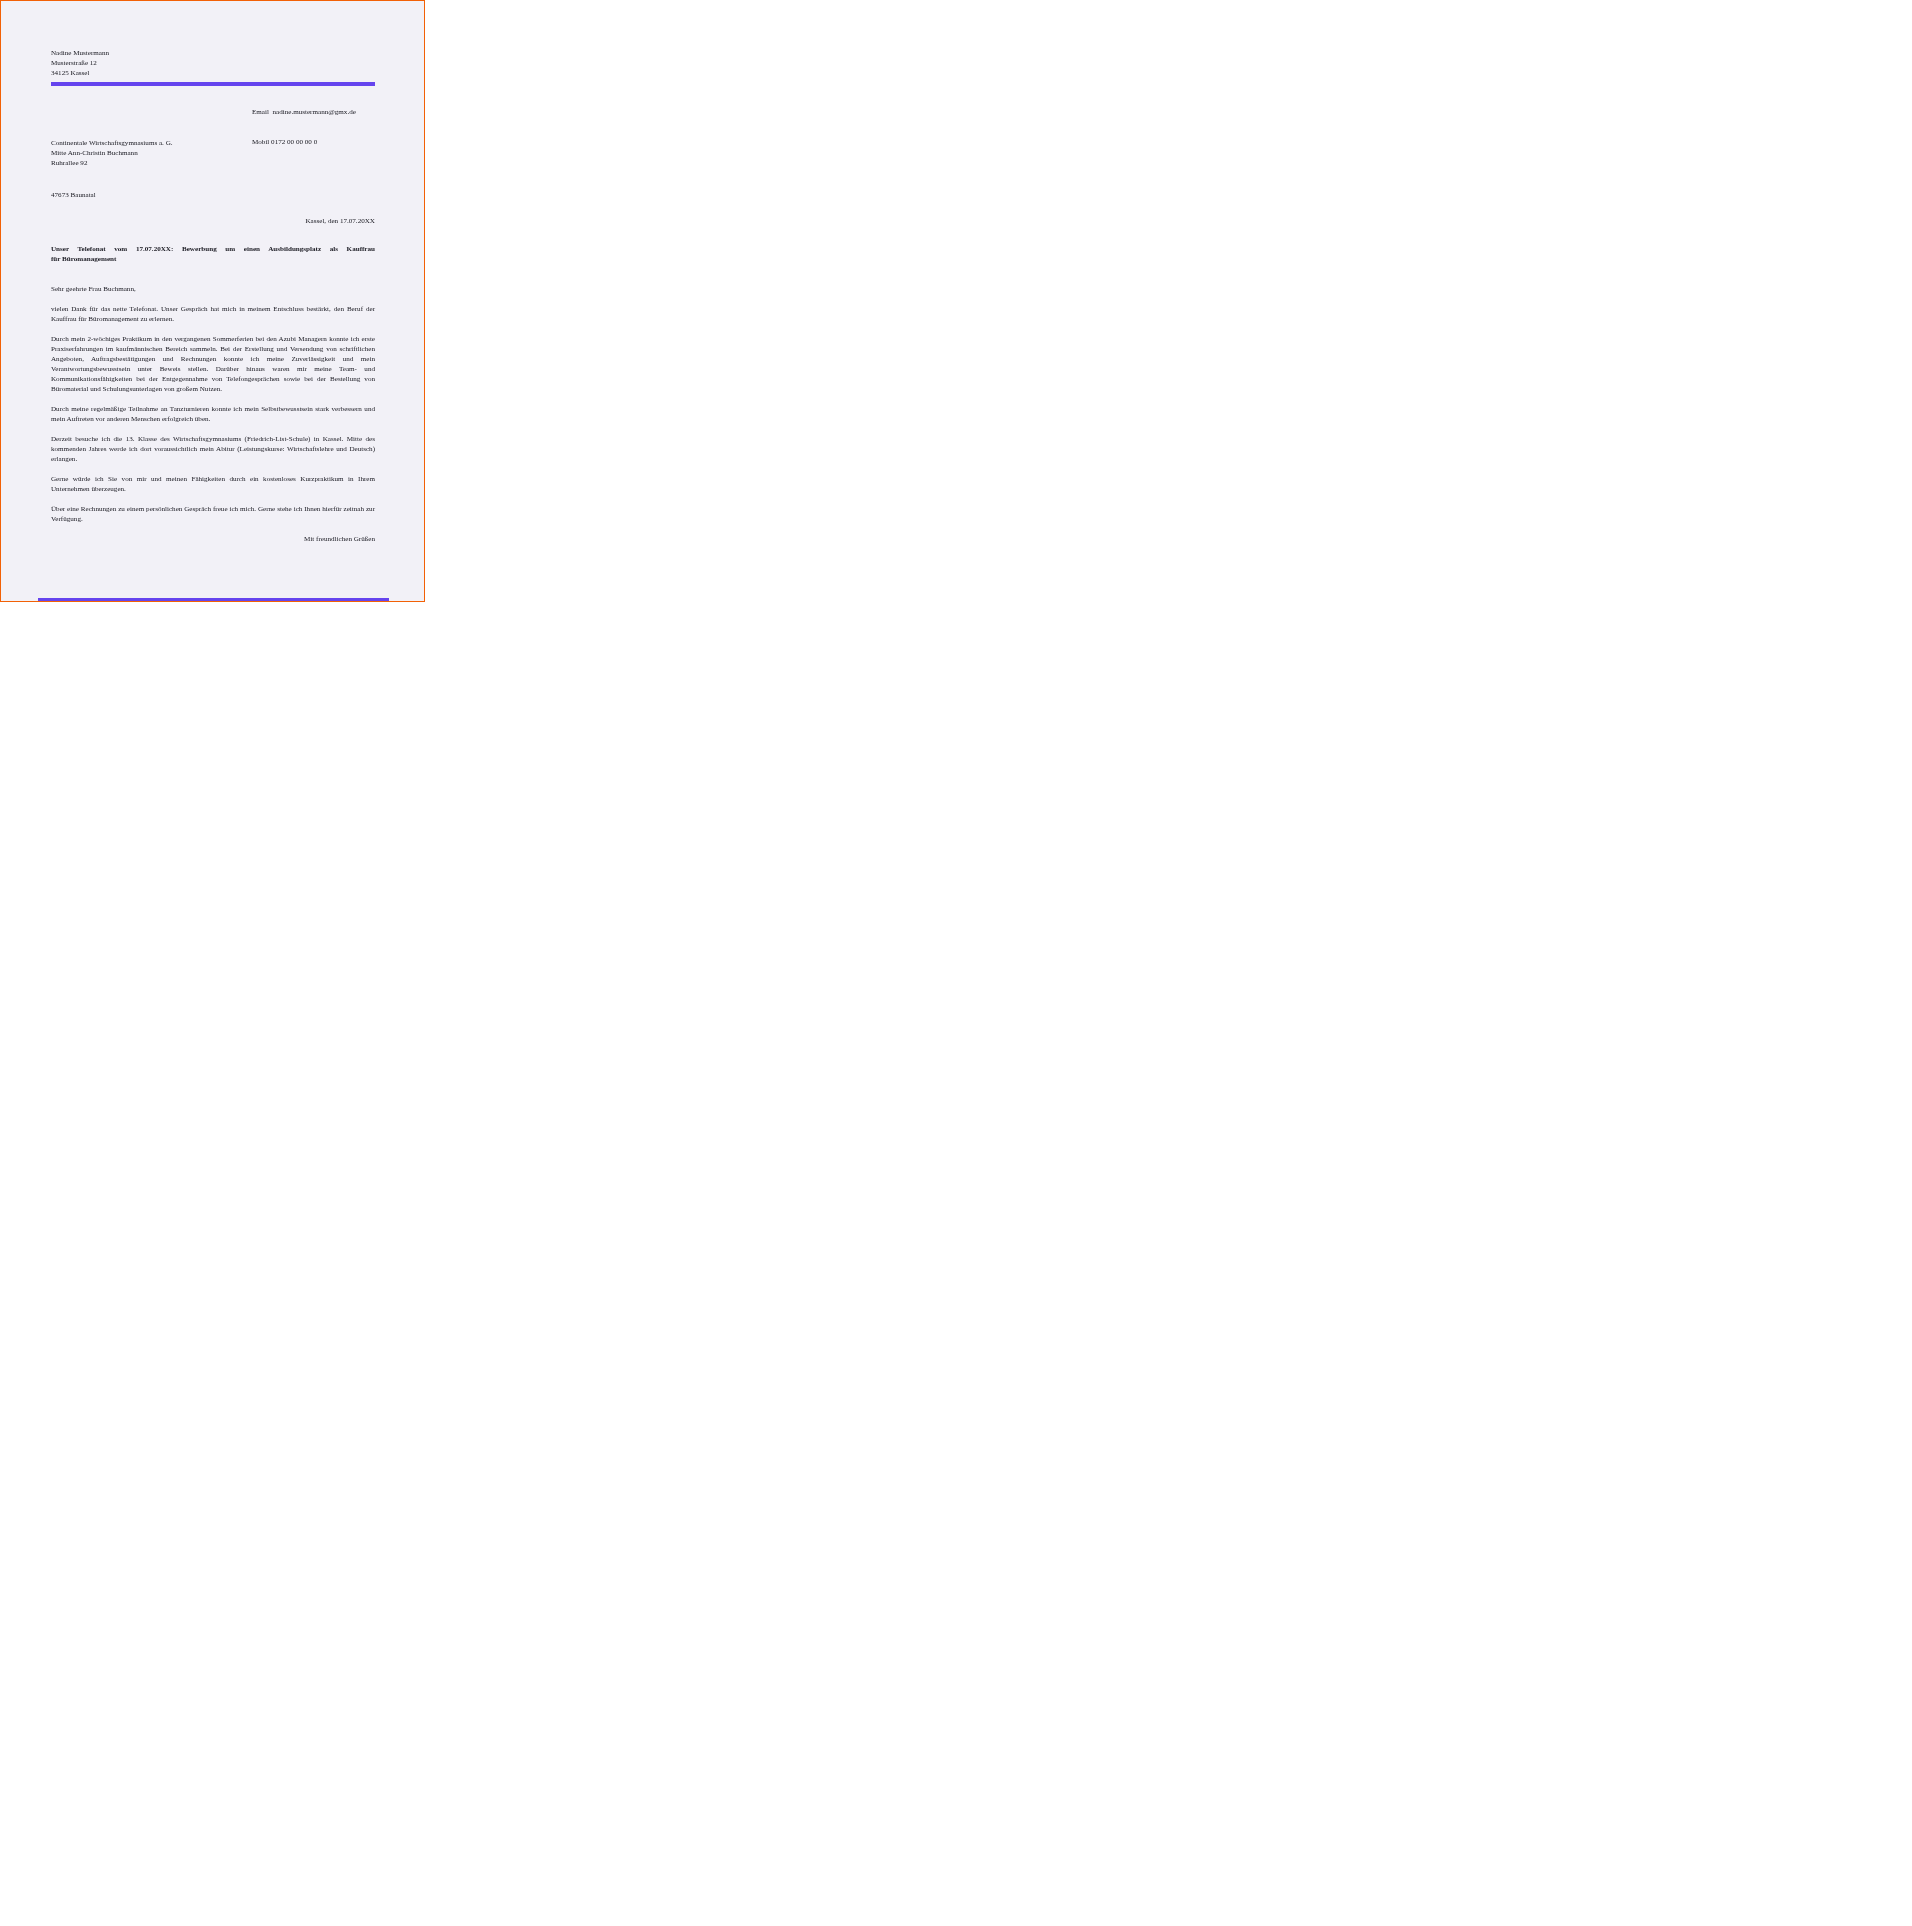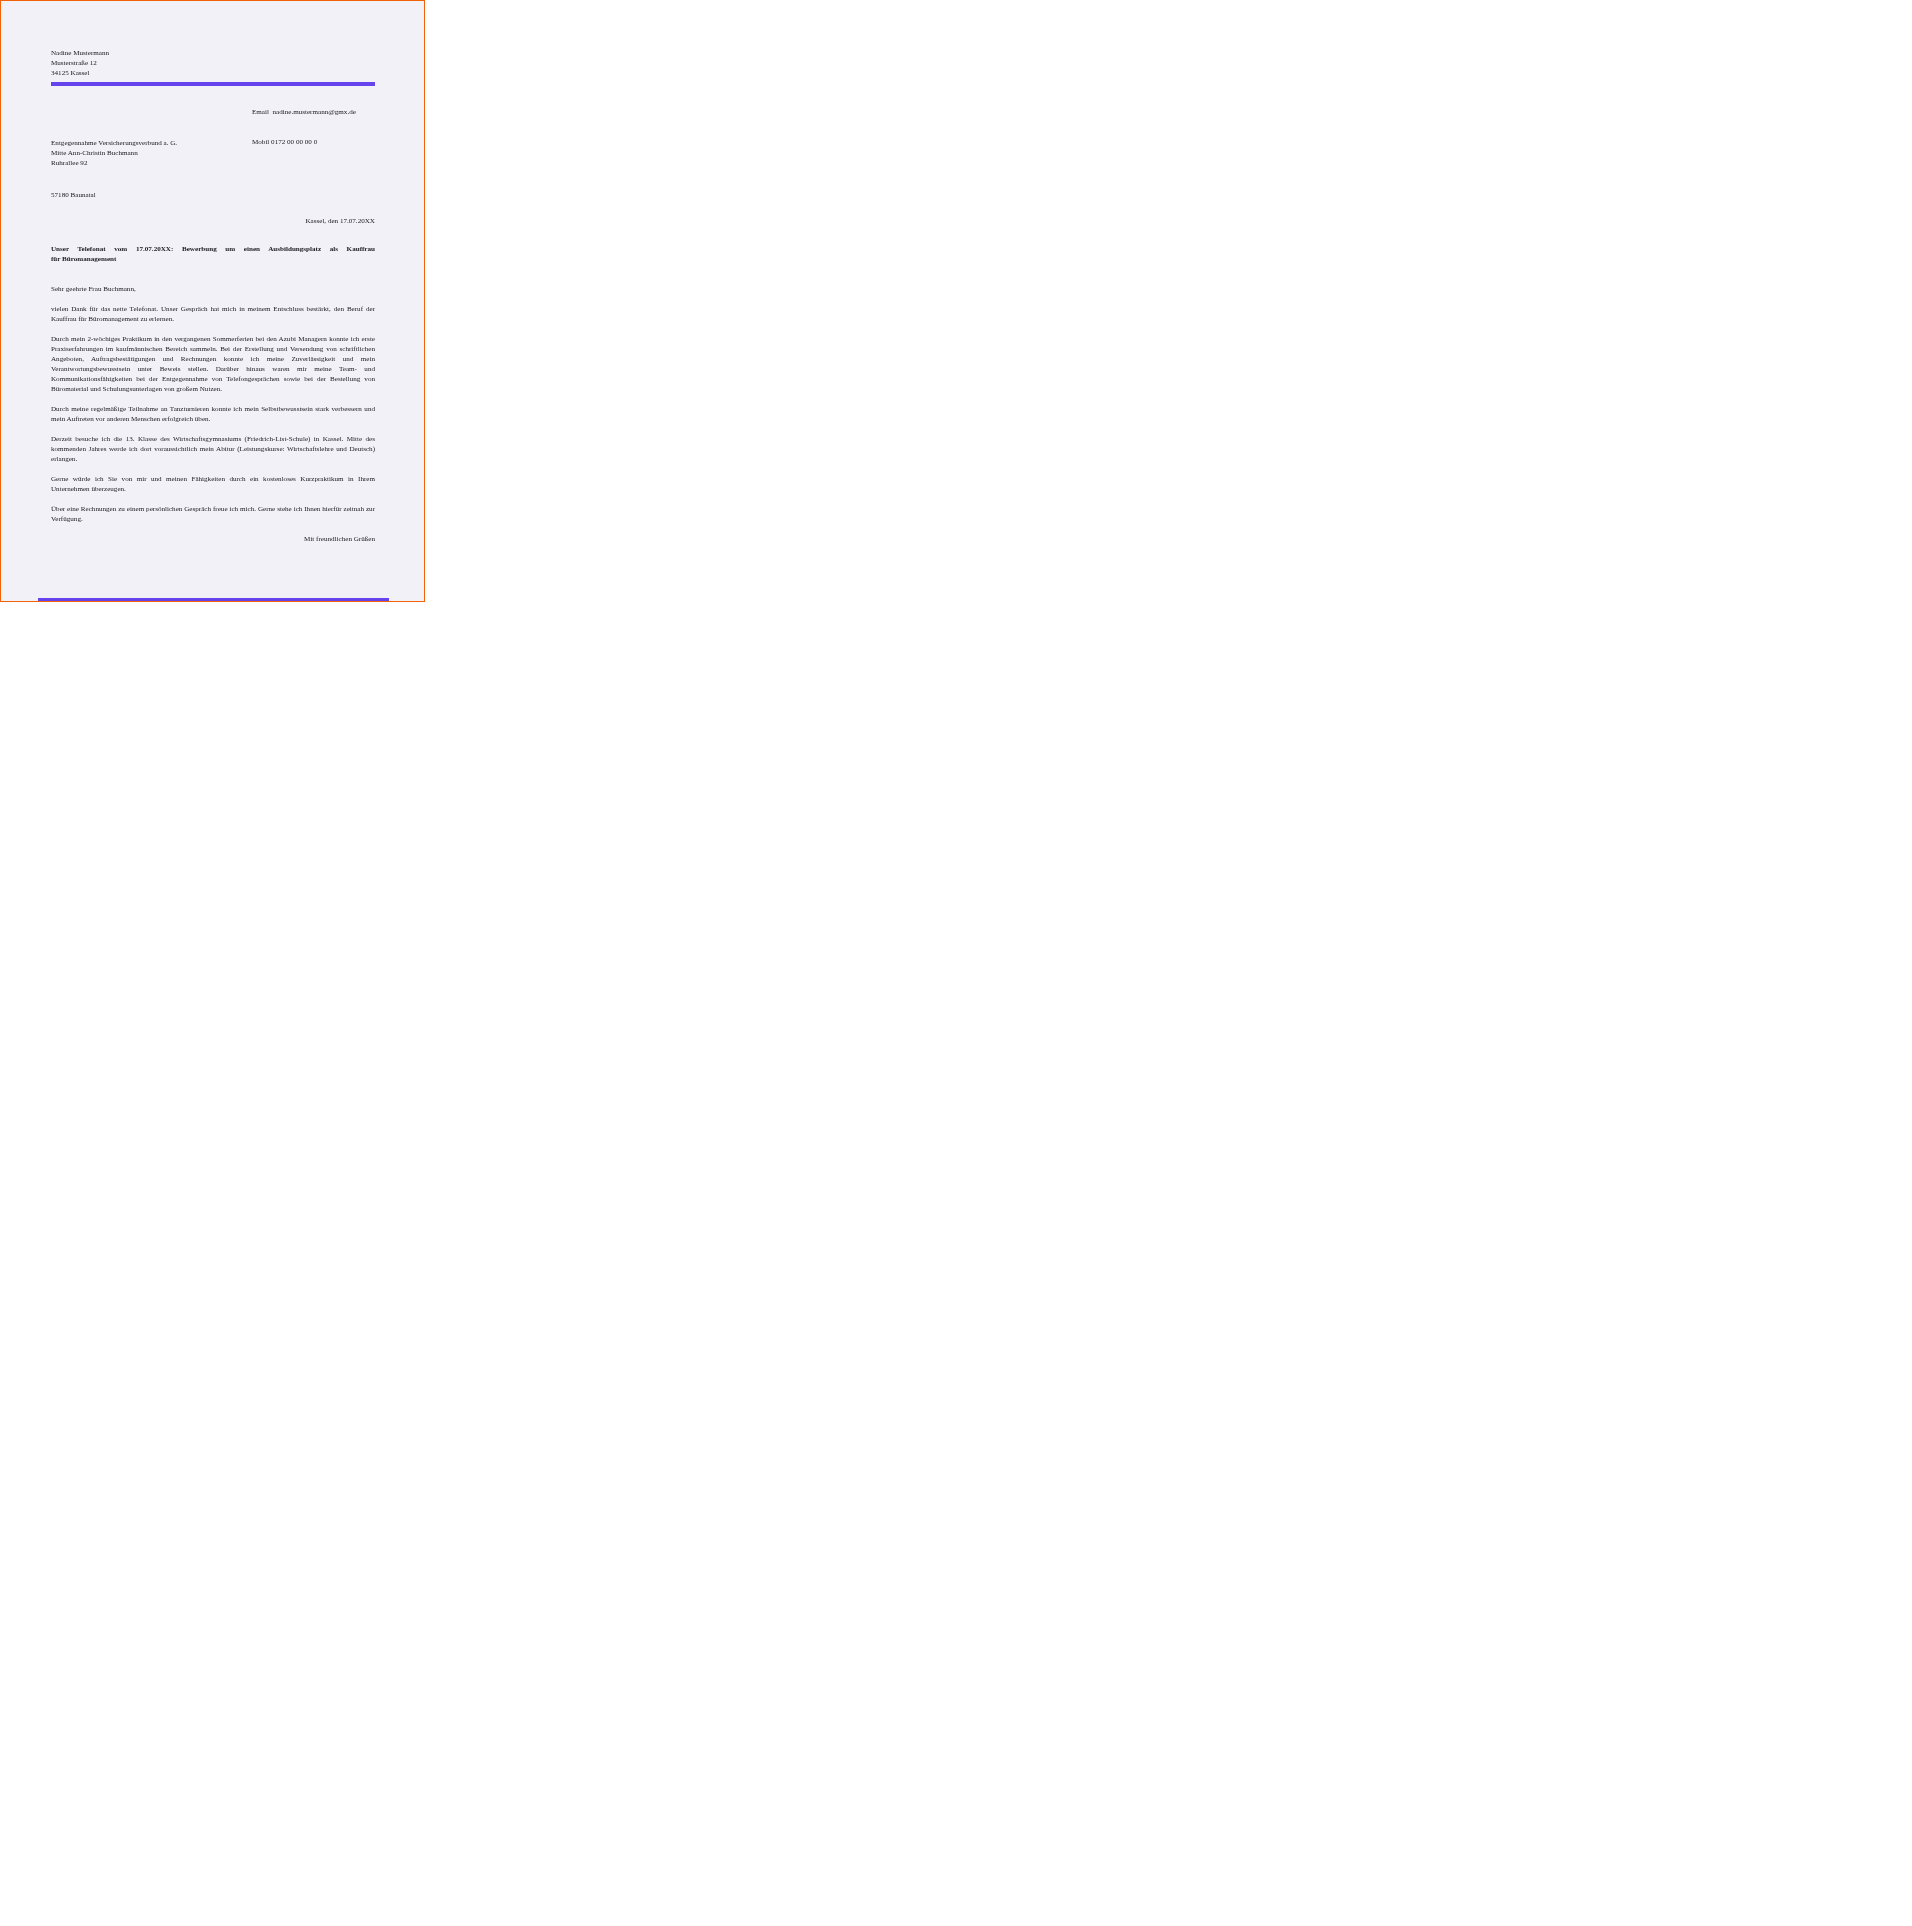--- a/index.html
+++ b/index.html
@@ -51,24 +51,24 @@
   </div>
 
   <div class="abs top-rule"></div>
 
   <div class="abs contact">
     <div>Email  nadine.mustermann@gmx.de</div>
     <div>Mobil 0172 00 00 00 0</div>
   </div>
 
   <div class="abs recipient">
-    <div>Entgegennahme Versicherungsverbund a. G.</div>
+    <div>Continentale Wirtschaftsgymnasiums a. G.</div>
     <div>Mitte Ann-Christin Buchmann</div>
     <div class="gap-after">Ruhrallee 92</div>
-    <div>57180 Baunatal</div>
+    <div>47673 Baunatal</div>
   </div>
 
   <div class="abs dateline">Kassel, den 17.07.20XX</div>
 
   <div class="abs letter-body">
     <div class="subject">
       <div class="j1">Unser Telefonat vom 17.07.20XX: Bewerbung um einen Ausbildungsplatz als Kauffrau</div>
       <div>für Büromanagement</div>
     </div>
 

